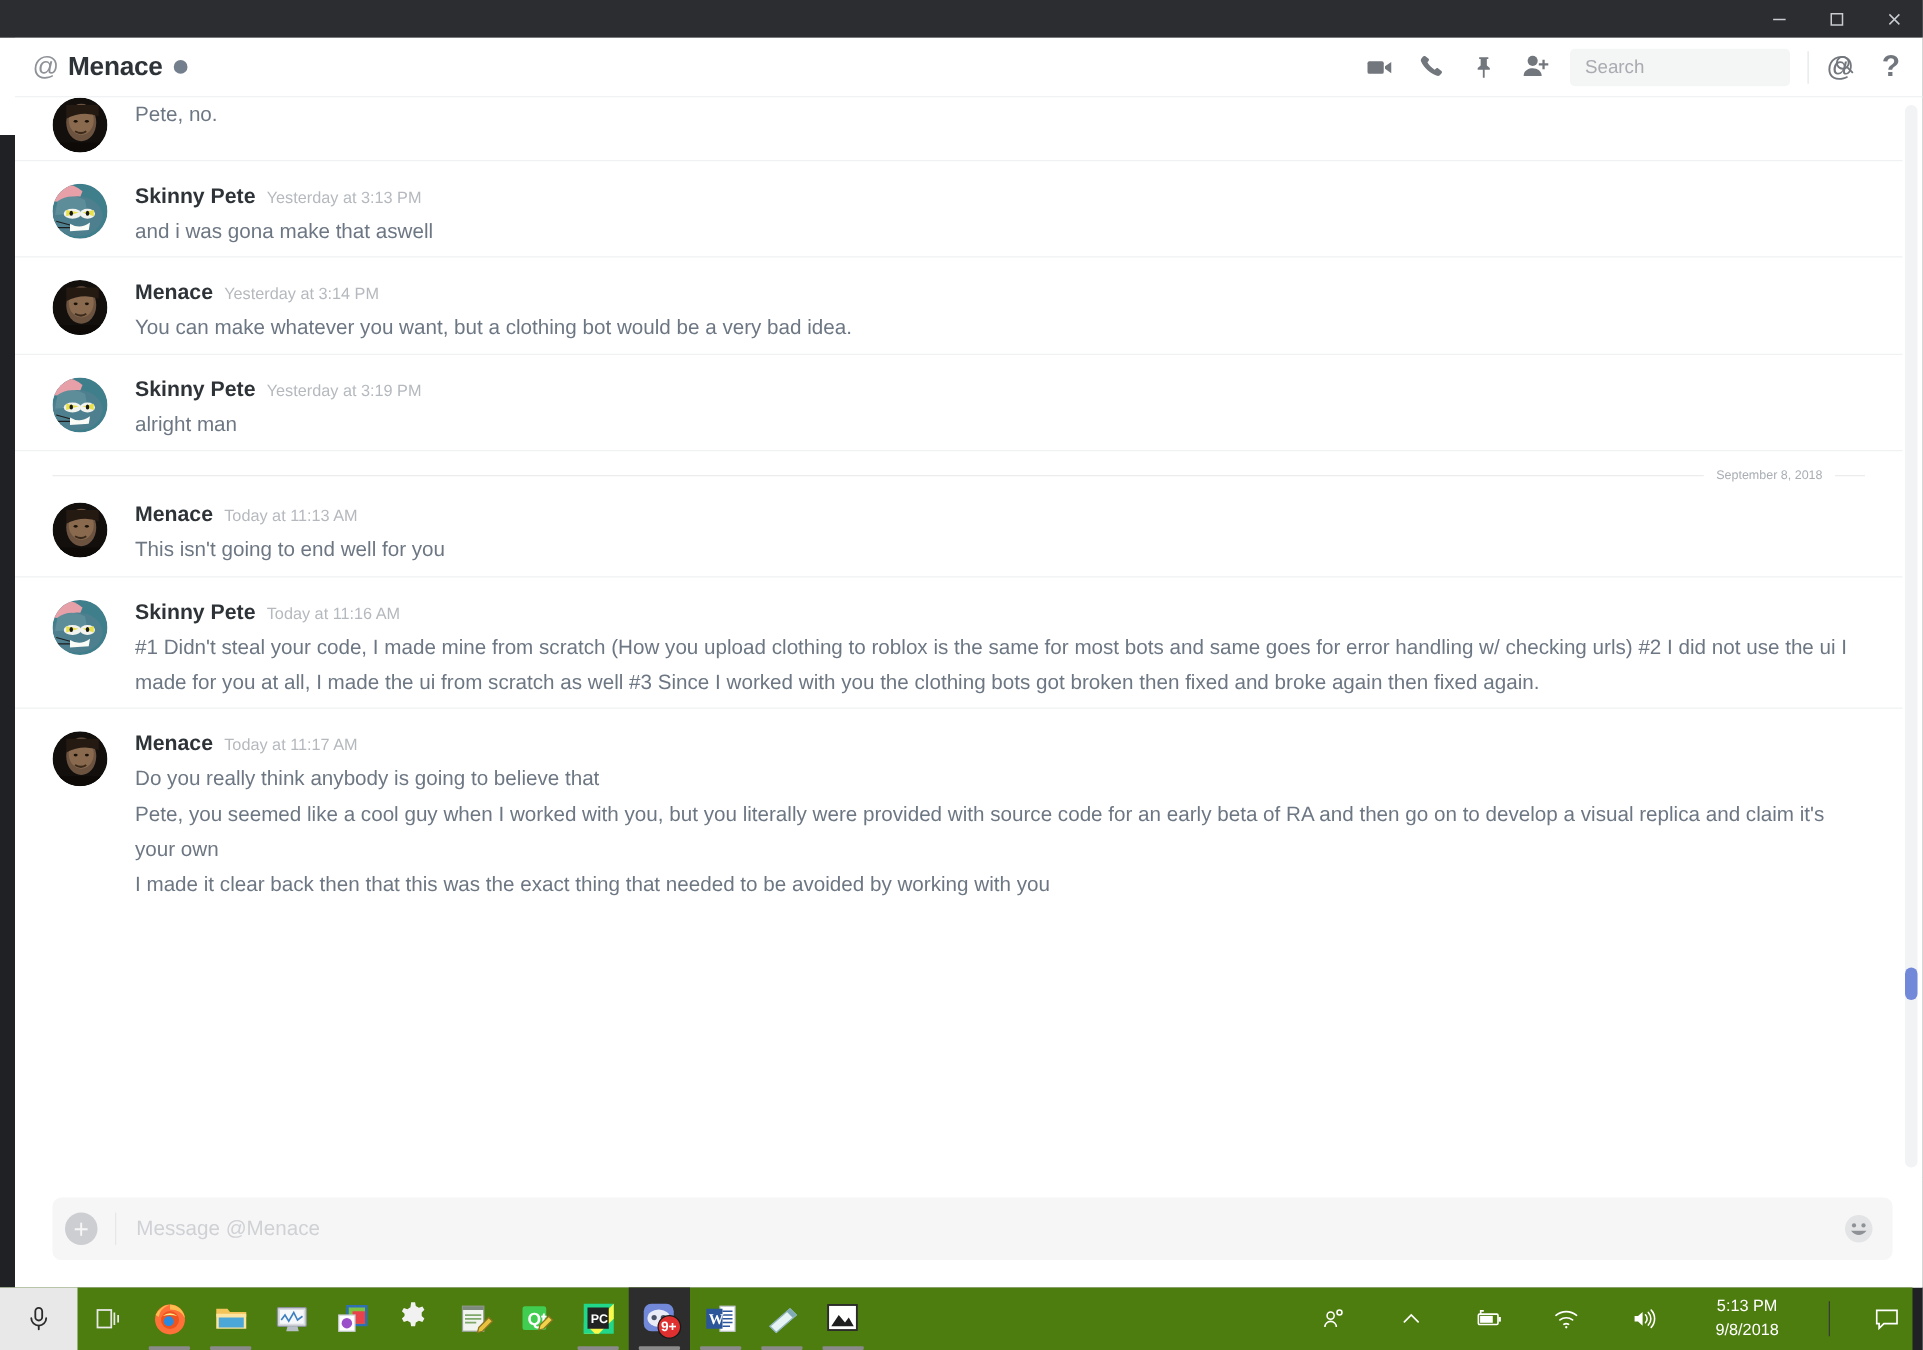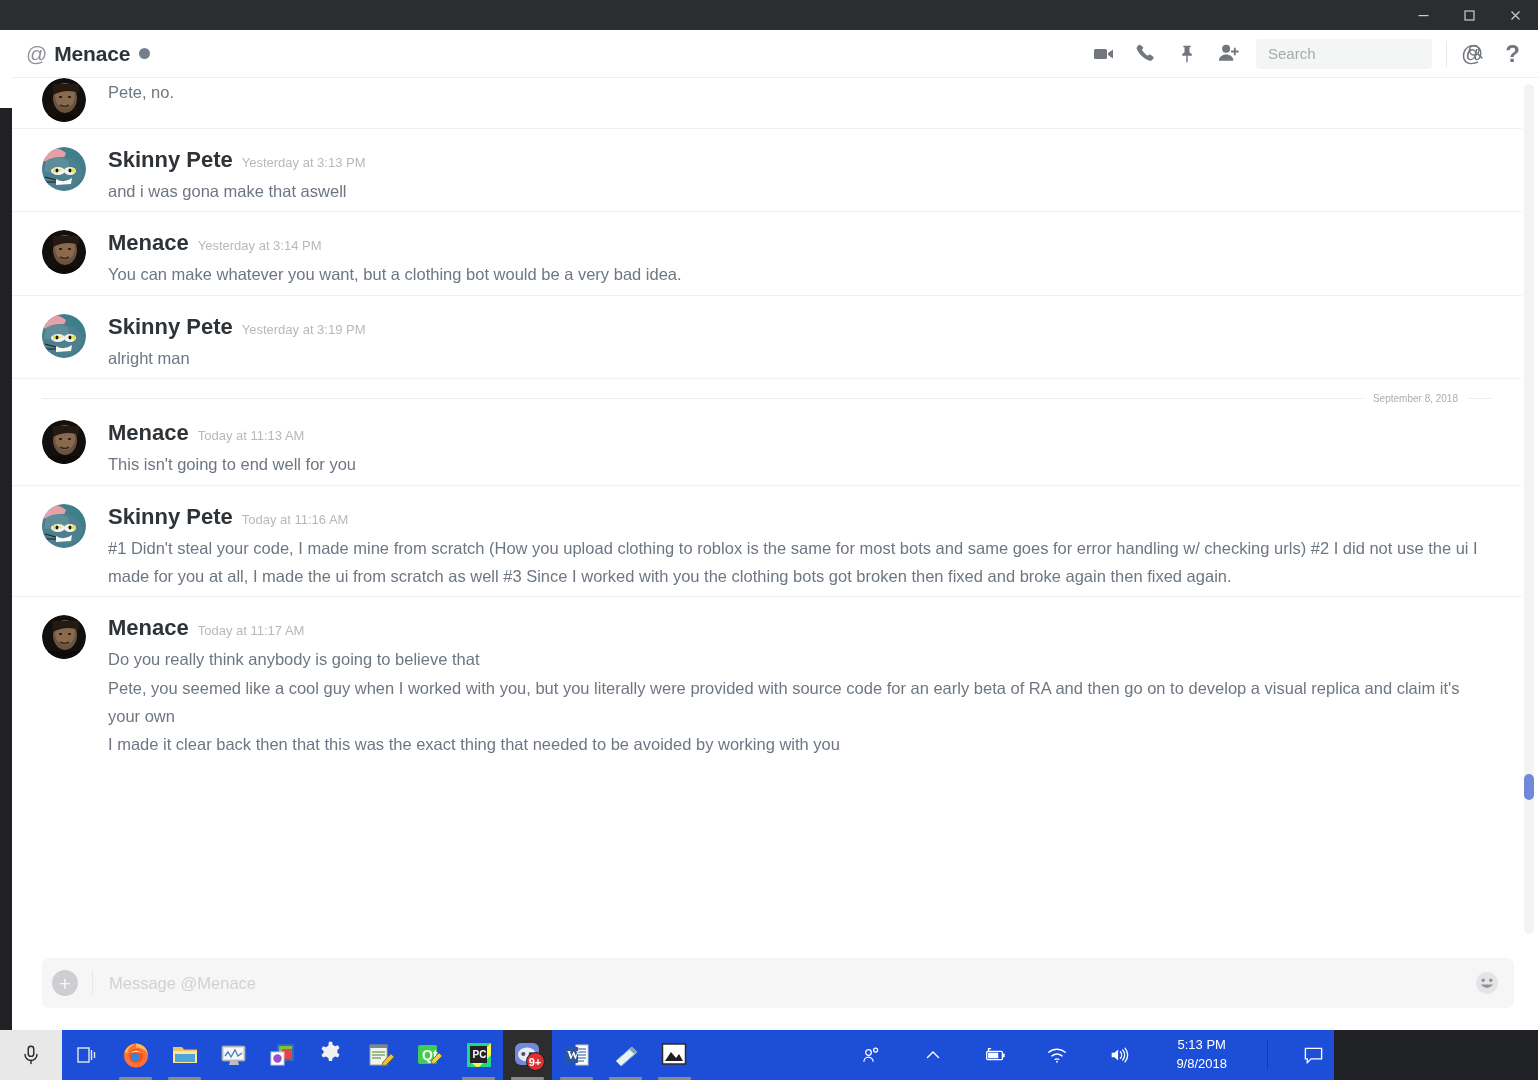--- a/index.html
+++ b/index.html
@@ -76,21 +76,21 @@
     border-top: 1px solid #f0f1f2;
   }
   .msg-group.first { border-top: none; padding-top: 0; }
   .avatar {
     width: 44px; height: 44px; border-radius: 50%;
     flex: 0 0 44px; margin-right: 22px; overflow: hidden;
     background: #cfd3d8;
   }
   .msg-body { flex: 1; min-width: 0; }
   .msg-head { display: flex; align-items: baseline; gap: 9px; margin-bottom: 4px; }
-  .author { font-size: 22px; font-weight: bold; color: #2e3338; }
+  .author { font-size: 17px; font-weight: bold; color: #2e3338; }
   .timestamp { font-size: 13px; color: #b5b9be; }
   .msg-line {
     font-size: 16.5px; color: #6d7783; line-height: 1.72;
   }
 
   
   .date-divider {
     display: flex; align-items: center; gap: 10px;
     padding: 14px 30px 12px 30px; border-top: 1px solid #f0f1f2;
   }
@@ -122,22 +122,22 @@
   .comp-div { width:1px; height:26px; background:#e6e7e9; margin: 0 16px 0 14px; }
   .comp-input {
     flex:1; border:none; background:transparent; outline:none;
     font-family:"Liberation Sans", sans-serif; font-size:16.5px; color:#4f5660;
   }
   .comp-input::placeholder { color: #cfd1d4; }
   .emoji-btn { width:26px; height:26px; flex:0 0 26px; }
 
   
   .taskbar {
-    position:absolute; bottom:0; left:0; width:1334px; height:50px;
-    background:#1d4ed8; display:flex; align-items:center;
+    position:absolute; bottom:0; left:0; width:1530px; height:50px;
+    background:#4d7c0f; display:flex; align-items:center;
     z-index: 50;
   }
   .tb-start {
     width:62px; height:50px; background:#e8e8e8;
     display:flex; align-items:center; justify-content:center;
   }
   .tb-item {
     width:49px; height:50px; display:flex; align-items:center;
     justify-content:center; position:relative;
   }

